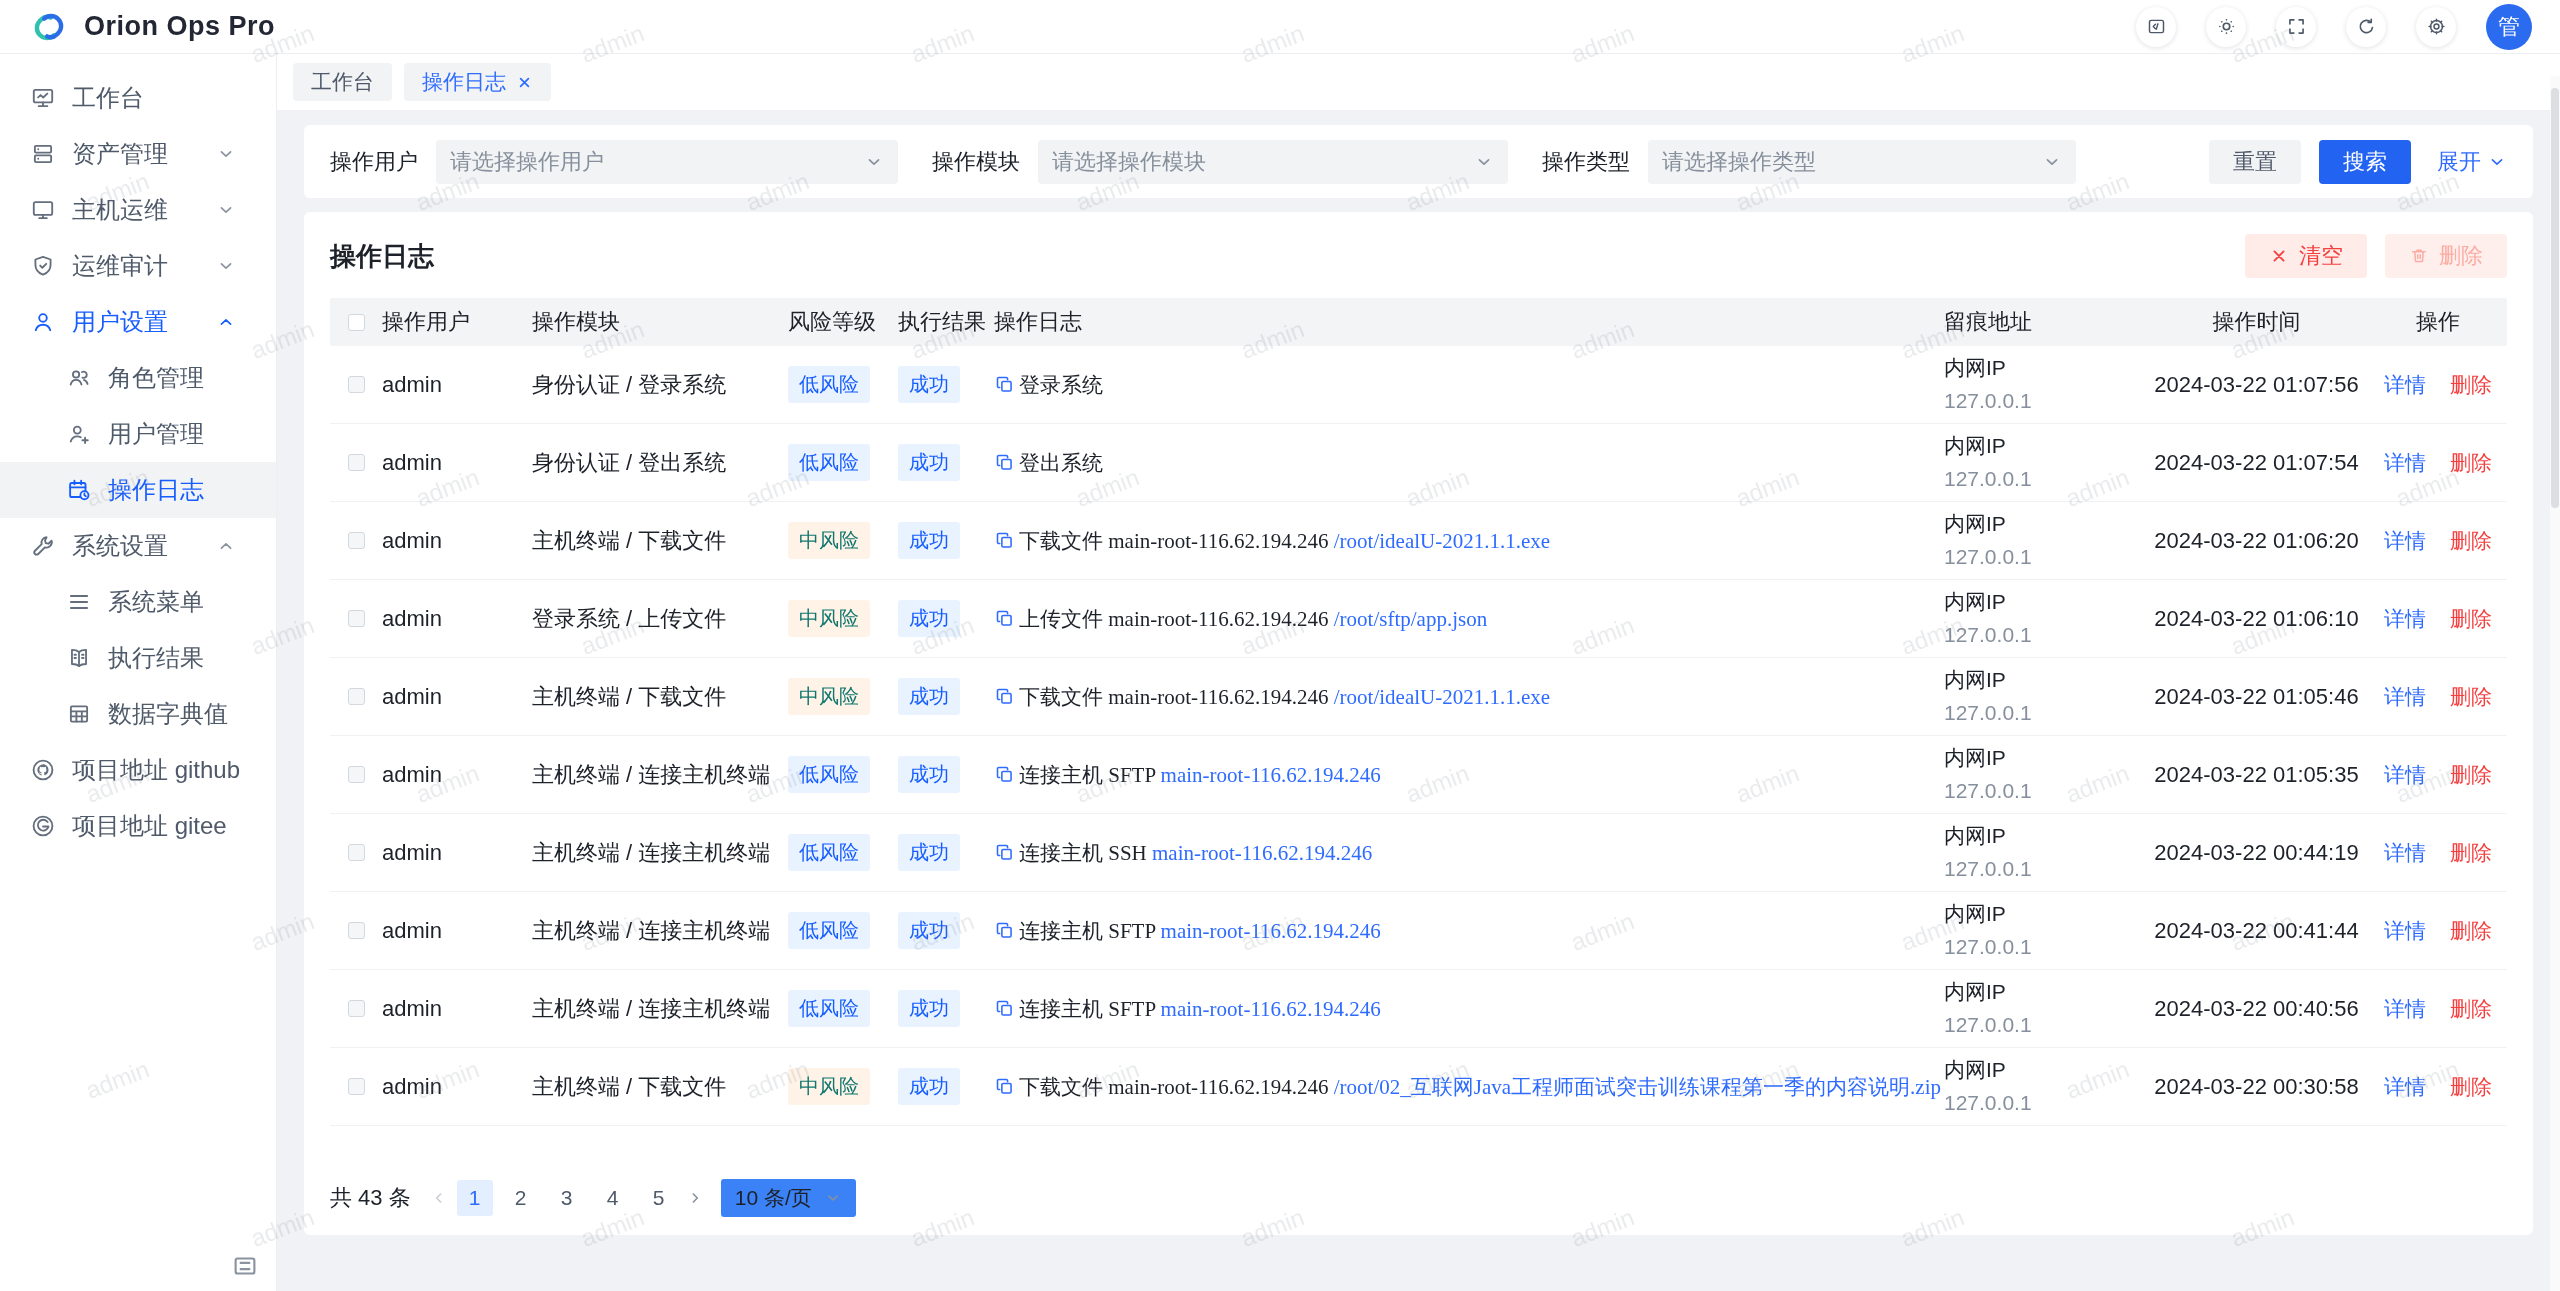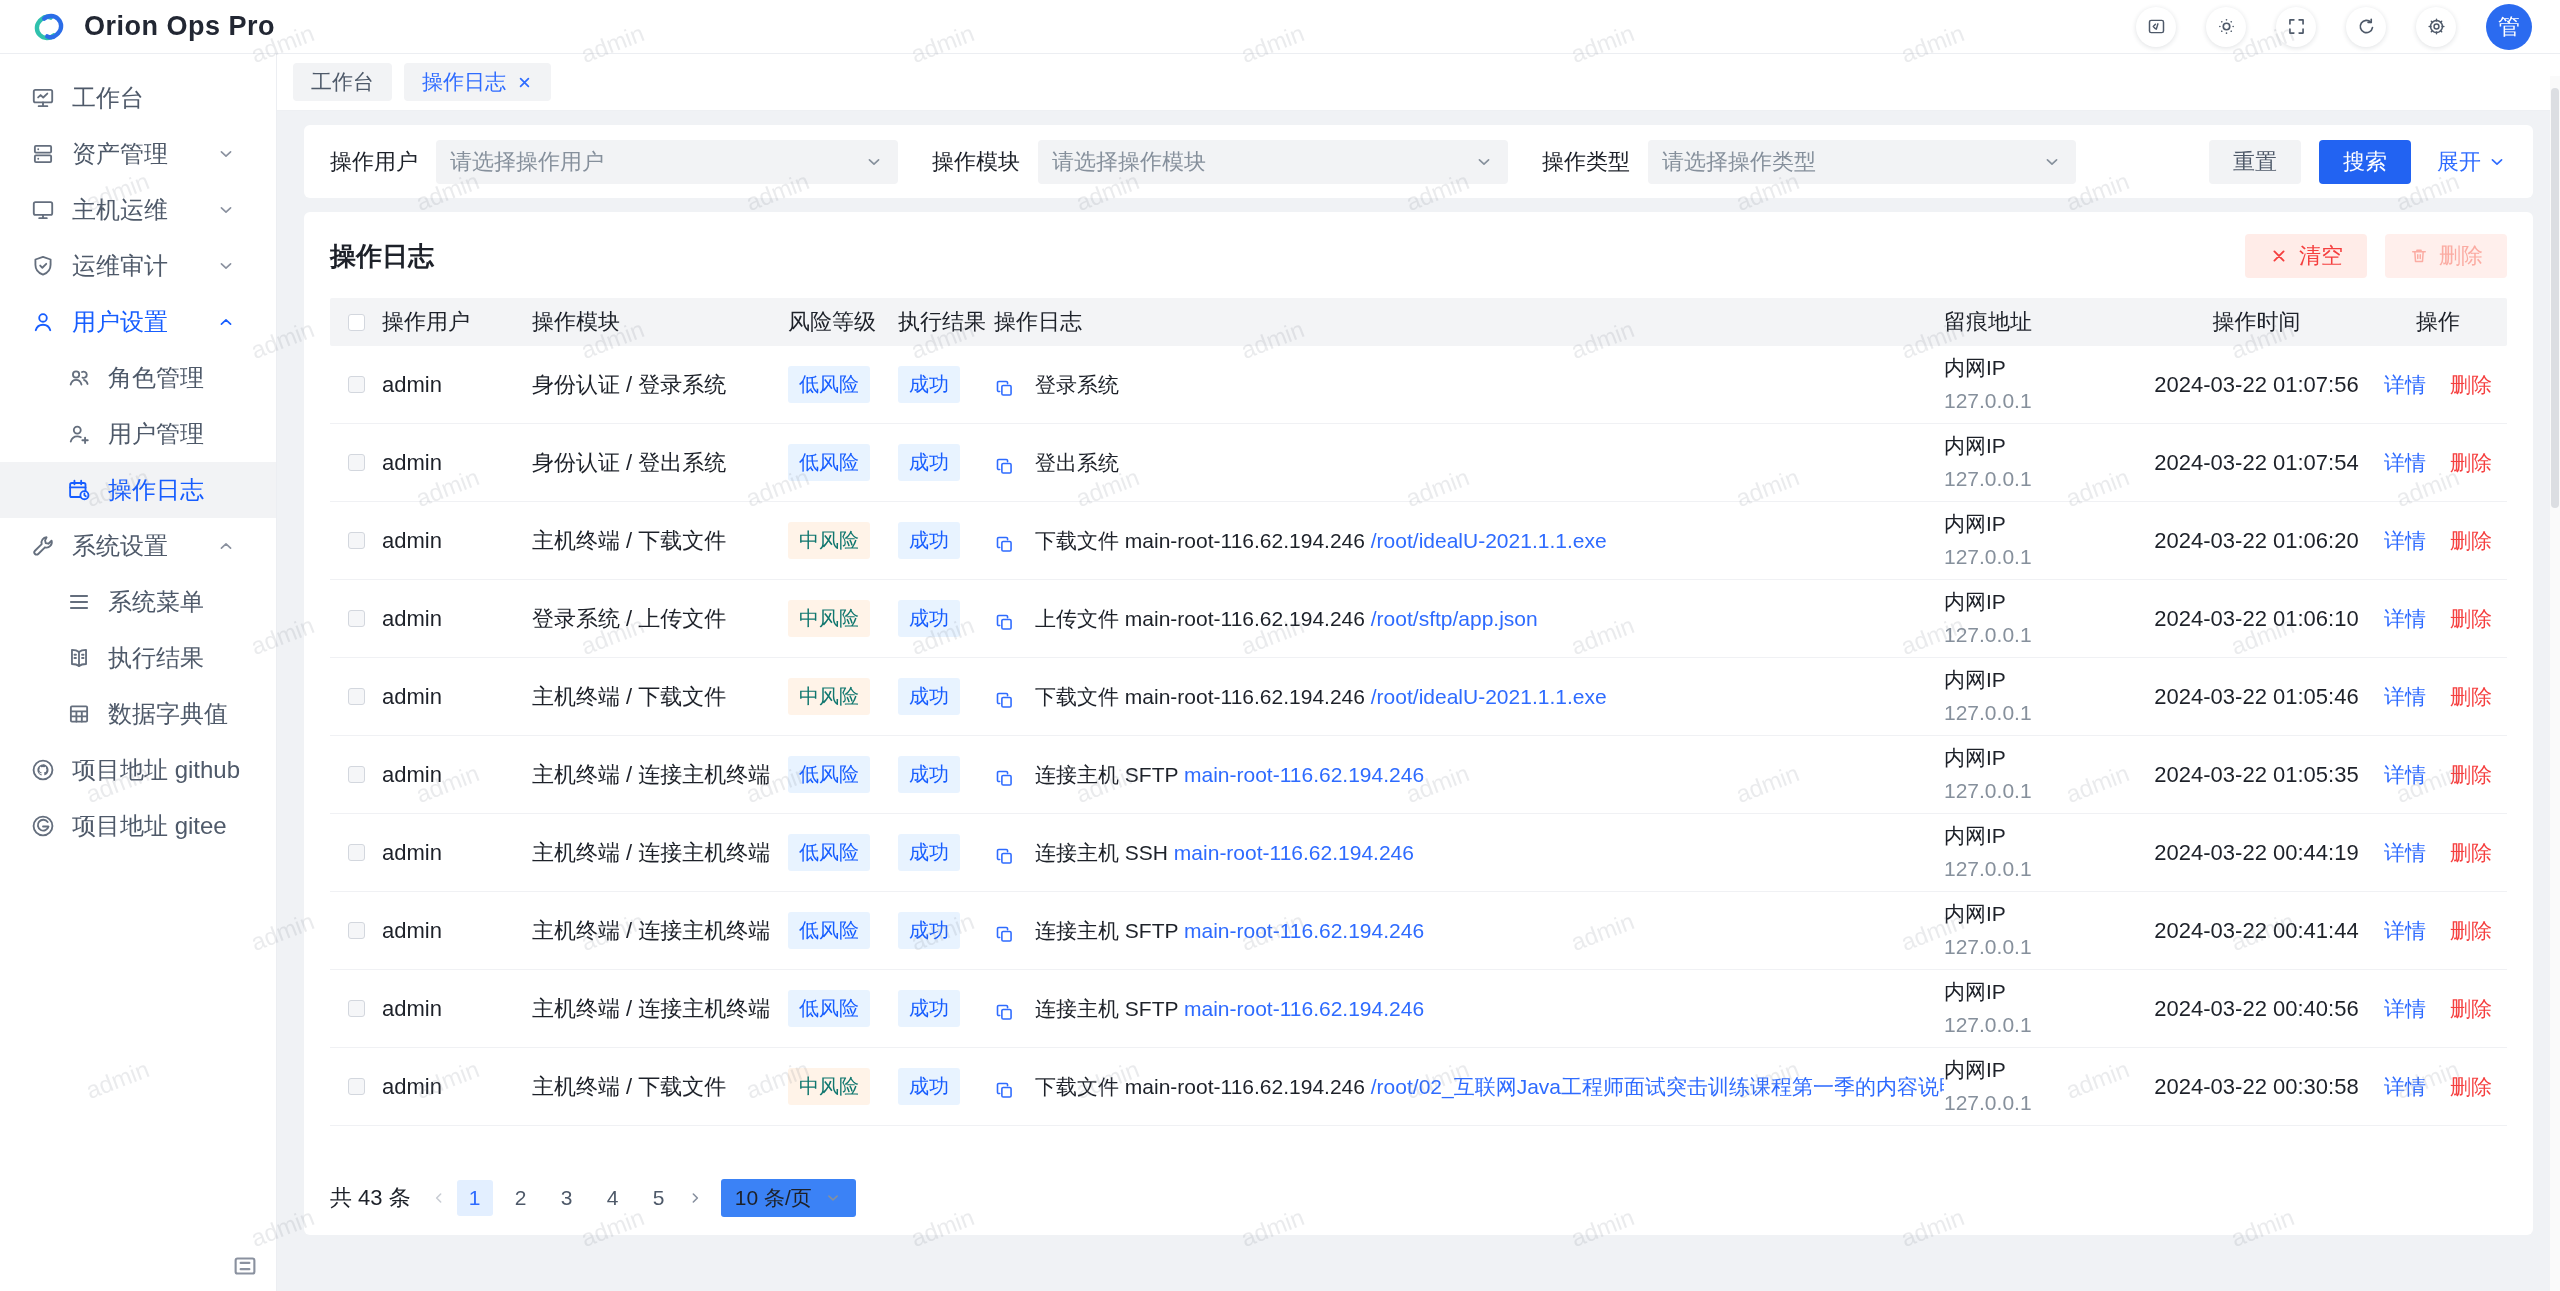--- a/index.html
+++ b/index.html
@@ -75,21 +75,21 @@
   .grid-row > :nth-child(8) { justify-self:center; }
   .grid-row > :nth-child(9) { justify-self:center; }
   .tbody { flex:1; min-height:0; }
   .trow { height:78px; border-bottom:1px solid #f0f1f4; font-size:22px; }
   .checkbox { width:17px; height:17px; border:1.5px solid #d3d7de; border-radius:3px; background:#fff; display:inline-block; cursor:pointer; }
   .trow .checkbox { background:#f5f6f8; }
   .cell-module, .cell-user { color:#1d2129; white-space:nowrap; }
   .badge { display:inline-block; font-size:20px; padding:5px 11px; border-radius:3px; white-space:nowrap; }
   .badge-low { background:#e8f3ff; color:#165dff; }
   .badge-mid { background:#fff3e8; color:#0f766e; }
-  .cell-log { display:flex; align-items:flex-end; gap:20px; font-size:21px; white-space:nowrap; overflow:hidden; }
+  .cell-log { display:flex; align-items:center; gap:4px; font-size:21px; white-space:nowrap; overflow:hidden;font-family:Liberation Serif, serif; }
   .copy-icon { width:21px; height:21px; color:#2e6bff; flex:0 0 auto; cursor:pointer; }
   .copy-icon svg { width:100%; height:100%; }
   .log-link { color:#2e6bff; cursor:pointer; }
   .cell-addr { font-size:21px; line-height:1.55; }
   .addr-label { color:#1d2129; }
   .addr-ip { color:#86909c; }
   .cell-time { color:#1d2129; white-space:nowrap; }
   .cell-actions { display:flex; gap:24px; font-size:21px; white-space:nowrap; }
   .link-detail { color:#2e6bff; cursor:pointer; }
   .link-delete { color:#f53f3f; cursor:pointer; }

